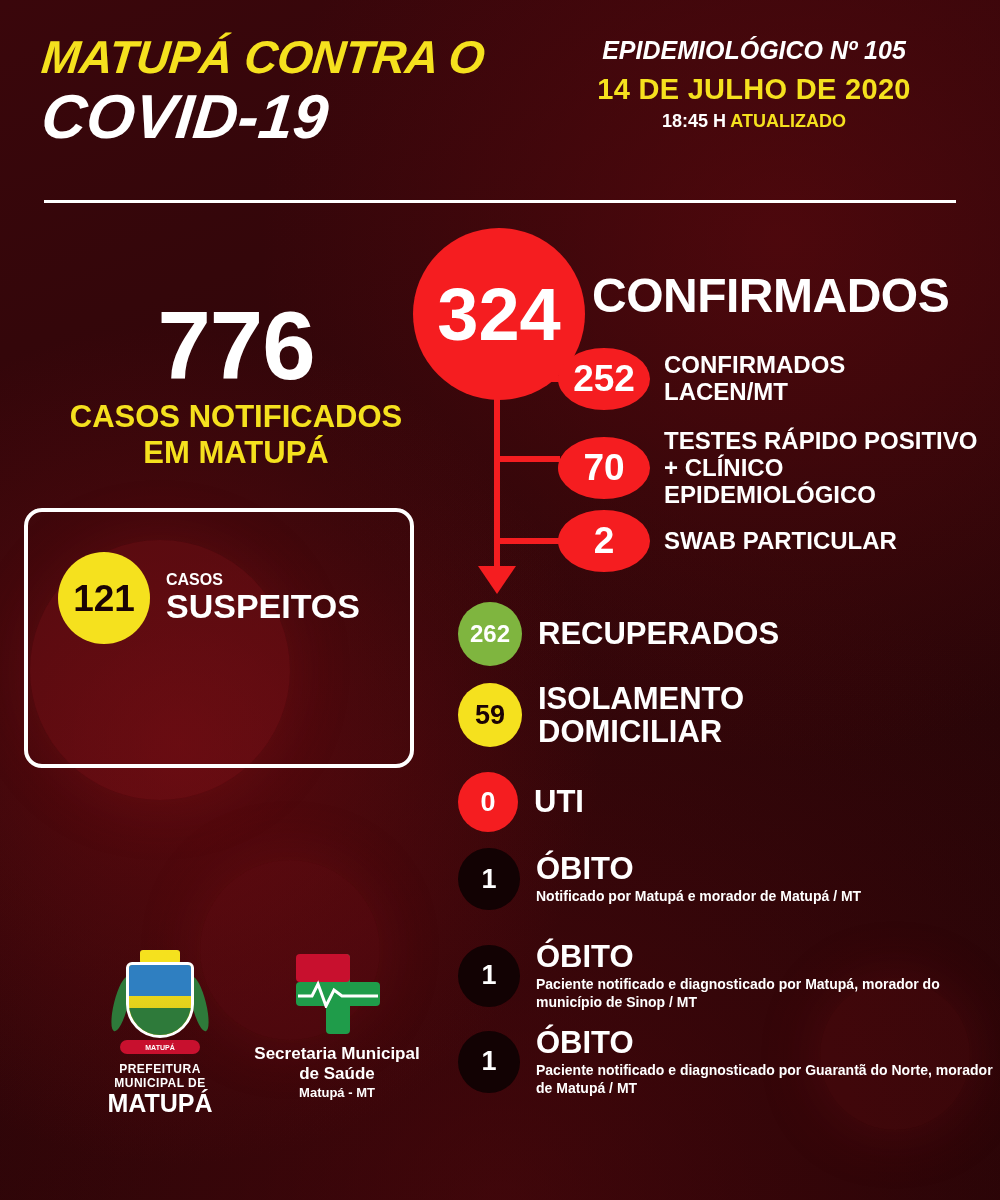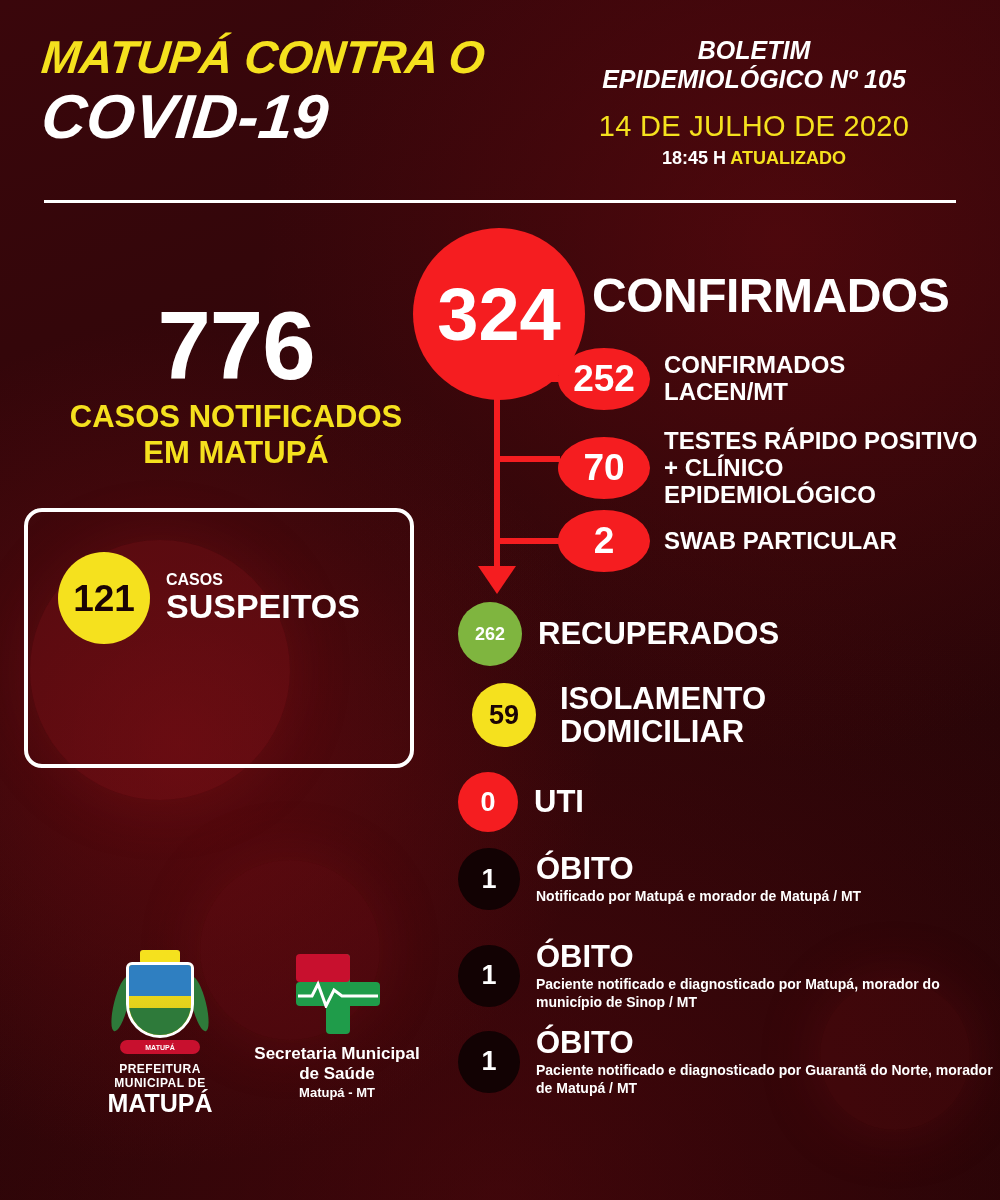--- a/index.html
+++ b/index.html
@@ -75,23 +75,23 @@
     color: #ffffff;
   }
   .bulletin-line {
     font-size: 25px;
     font-weight: bold;
     font-style: italic;
     line-height: 1.15;
   }
   .bulletin-date {
     font-size: 29px;
-    font-weight: normal;
+    font-weight: bold;
     color: #f5e11e;
-    margin-top: 16px;
+    margin-top: 8px;
     letter-spacing: 0.3px;
   }
   .bulletin-time-row {
     margin-top: 5px;
     font-size: 18px;
     font-weight: bold;
     color: #ffffff;
   }
   .bulletin-time-row .upd {
     color: #f5e11e;
@@ -259,27 +259,27 @@
   .stat-text {
     margin-left: 16px;
     color: #ffffff;
     font-weight: bold;
     line-height: 1.08;
   }
   .stat-text .t-big { font-size: 31px; display: block; }
   .stat-text .t-sub { font-size: 14px; font-weight: bold; display: block; margin-top: 3px; line-height: 1.25; }
 
   .s-recuperados { left: 458px; top: 602px; }
-  .s-isolamento  { left: 472px; top: 682px; gap: 8px; }
+  .s-isolamento  { left: 458px; top: 682px; }
   .s-uti         { left: 458px; top: 772px; }
   .s-obito1      { left: 458px; top: 848px; }
   .s-obito2      { left: 458px; top: 940px; }
   .s-obito3      { left: 458px; top: 1026px; }
 
-  .c-rec  { width: 64px; height: 64px; font-size: 18px; background: #7fb53f; color: #ffffff; }
+  .c-rec  { width: 64px; height: 64px; font-size: 24px; background: #7fb53f; color: #ffffff; }
   .c-iso  { width: 64px; height: 64px; font-size: 27px; background: #f5e11e; color: #1a0305; }
   .c-uti  { width: 60px; height: 60px; font-size: 27px; background: #f51d20; color: #ffffff; }
   .c-obi  { width: 62px; height: 62px; font-size: 27px; background: #120203; color: #ffffff; }
 
   
   .footer {
     position: absolute;
     left: 40px;
     top: 950px;
     width: 400px;
@@ -441,21 +441,20 @@
   <div class="virus v1"></div>
   <div class="virus v2"></div>
   <div class="virus v3"></div>
 
   <div class="header">
     <div class="title-block">
       <div class="title-line1">MATUPÁ CONTRA O</div>
       <div class="title-line2">COVID-19</div>
     </div>
     <div class="bulletin-block">
-      <div class="bulletin-line">BOLETIM</div>
       <div class="bulletin-line">EPIDEMIOLÓGICO Nº 105</div>
       <div class="bulletin-date">14 DE JULHO DE 2020</div>
       <div class="bulletin-time-row">
         <span>18:45 H</span>
         <span class="upd">ATUALIZADO</span>
       </div>
     </div>
     <div class="rule"></div>
   </div>
 

